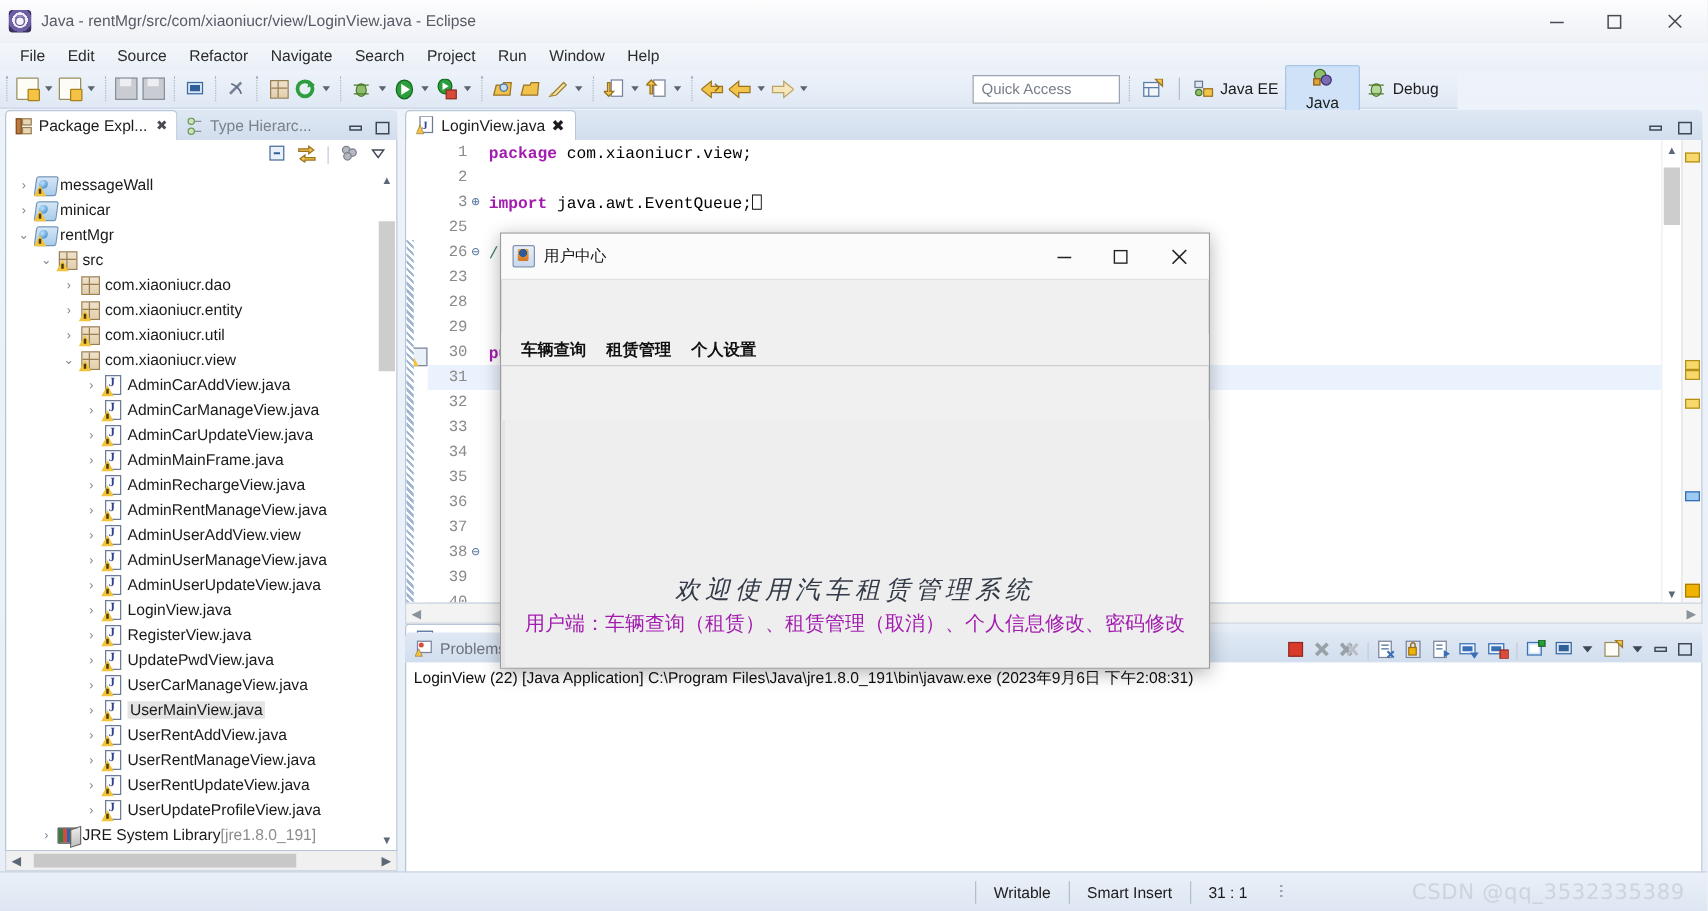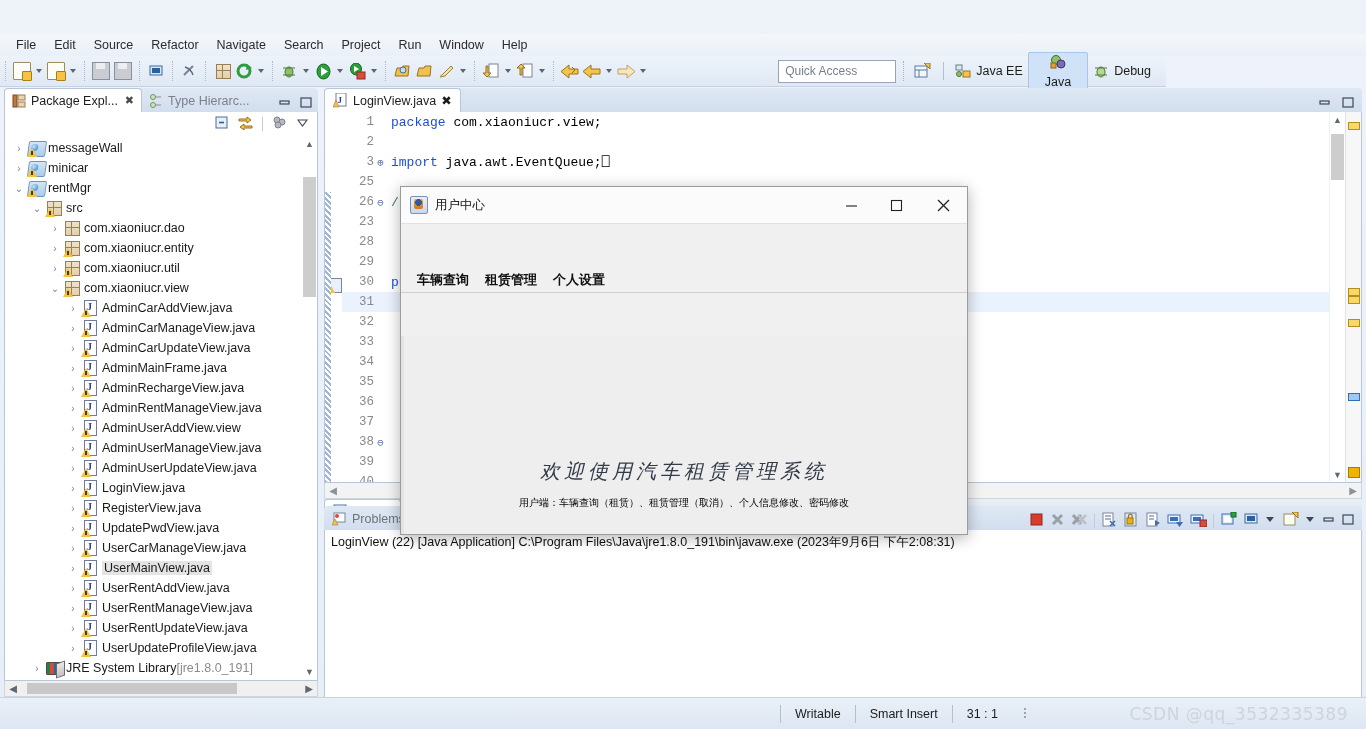--- a/index.html
+++ b/index.html
@@ -256,21 +256,21 @@
     height: 20px; display: flex; align-items: center; white-space: pre;
   }
   .lnum {
     width: 32px; text-align: right; color: #8a8a8a; font-size: 12.5px; flex: none;
     font-family: "Liberation Mono", monospace;
   }
   .fold {
     width: 13px; flex: none; text-align: center; color: #5b7ba5; font-size: 11px;
   }
   .ctext { padding-left: 4px; }
-  .kw { color: #1d4ed8; font-weight: normal; text-align: right; }
+  .kw { color: #a21caf; font-weight: bold; text-align: right; }
   .cmt { color: #3f7f5f; }
   .plain { color: #000; }
   .hl-line { background: #eaf2fd; }
   .ed-vscroll {
     width: 15px; flex: none; background: #fff; position: relative; border-left: 1px solid #eceff3;
   }
   .ed-vscroll .thumb { position: absolute; left: 1px; top: 22px; width: 13px; height: 46px; background: #cdcdcd; }
   .ed-vscroll .up, .ed-vscroll .down {
     height: 15px; display: flex; align-items: center; justify-content: center; color: #5d6876; font-size: 9px;
   }
@@ -369,32 +369,54 @@
   .dlg-content {
     flex: 1; background: #eeeeee; position: relative;
   }
   .dlg-welcome {
     position: absolute; left: 0; right: 0; top: 122px; text-align: center;
     font-size: 20px; color: #333a48; letter-spacing: 4px;
     font-family: "DejaVu Serif", serif; font-style: italic;
   }
   .dlg-note {
     position: absolute; left: 0; right: 0; bottom: 24px; text-align: center;
-    font-size: 10px; color: #000000; font-family: "DejaVu Sans", sans-serif;
+    font-size: 16px; color: #a21caf; font-family: "DejaVu Sans", sans-serif;
     white-space: nowrap;
   }
   .dlg-grip {
     position: absolute; left: 0; top: 0; width: 3px; height: 100%; background: #e4e4e4;
   }
 </style>
 </head>
 <body>
 
 <div id="app">
 
+  <div class="titlebar">
+    <div class="tb-icon"></div>
+    <div class="tb-title">Java - rentMgr/src/com/xiaoniucr/view/LoginView.java - Eclipse</div>
+    <div class="tb-buttons">
+      <div class="tb-btn">
+        <svg width="13" height="13" viewBox="0 0 13 13">
+            <line x1="1" y1="7" x2="12" y2="7" stroke="#4a4a55" stroke-width="1.2"></line>
+          </svg>
+      </div>
+      <div class="tb-btn">
+        <svg width="13" height="13" viewBox="0 0 13 13">
+            <rect x="1.5" y="1.5" width="10" height="10" fill="none" stroke="#4a4a55" stroke-width="1.2"></rect>
+          </svg>
+      </div>
+      <div class="tb-btn">
+        <svg width="14" height="14" viewBox="0 0 14 14">
+            <line x1="2" y1="2" x2="12" y2="12" stroke="#4a4a55" stroke-width="1.3"></line>
+            <line x1="12" y1="2" x2="2" y2="12" stroke="#4a4a55" stroke-width="1.3"></line>
+          </svg>
+      </div>
+    </div>
+  </div>
 
   <div class="menubar">
     <div class="menu-item">File</div>
     <div class="menu-item">Edit</div>
     <div class="menu-item">Source</div>
     <div class="menu-item">Refactor</div>
     <div class="menu-item">Navigate</div>
     <div class="menu-item">Search</div>
     <div class="menu-item">Project</div>
     <div class="menu-item">Run</div>

